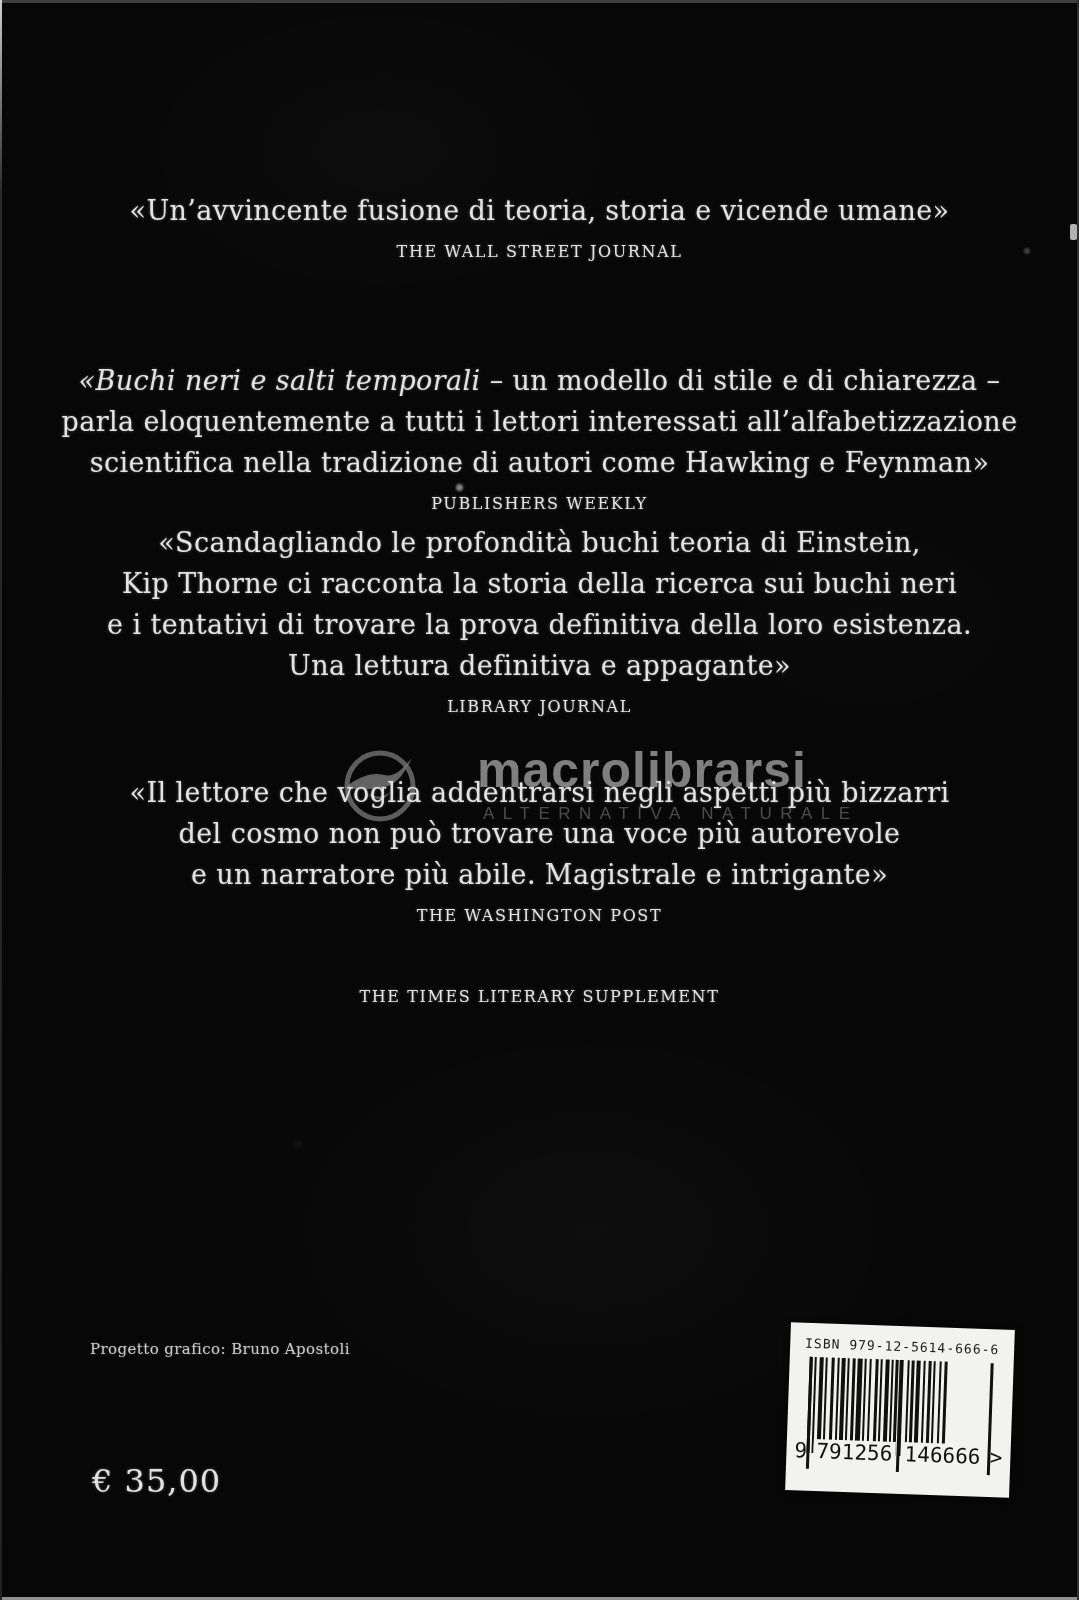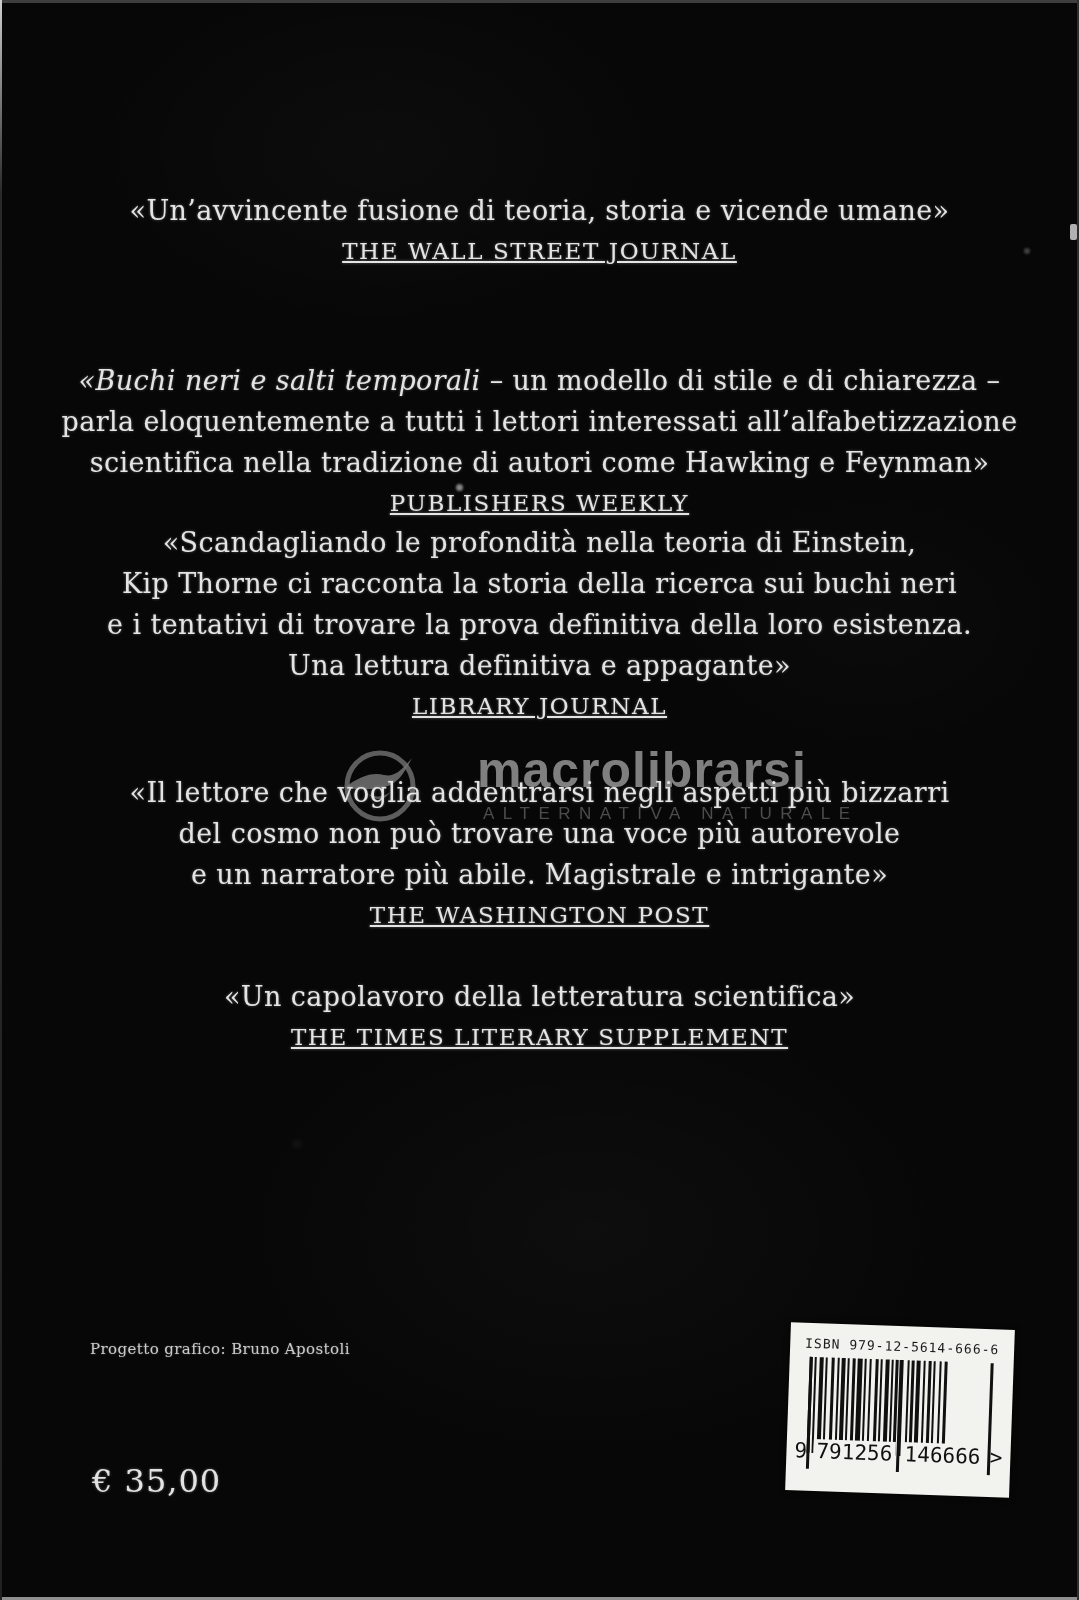--- a/index.html
+++ b/index.html
@@ -24,23 +24,22 @@
 
   
   .quote{
     position:absolute;left:0;width:1079px;
     text-align:center;color:#e4e4e4;
     font-size:27px;letter-spacing:.4px;
     z-index:3;
   }
   .quote .line{line-height:41px;text-shadow:0 0 3px rgba(255,255,255,.35);}
   .quote .source{
-    line-height:41px;font-size:23px;letter-spacing:1.6px;
+    line-height:41px;font-size:16px;letter-spacing:1.6px;
     text-shadow:0 0 3px rgba(255,255,255,.35);
-    text-decoration:underline;
   }
   .q1{top:190px;}
   .q2{top:314px;margin-top:46px;}
   .q3{top:522px;}
   .q4{top:772px;}
   .q5{top:976px;}
   .italic{font-style:italic;}
 
   
   .watermark{
@@ -138,36 +137,35 @@
   </div>
 
   <div class="quote q2">
     <div class="line"><span class="italic">«Buchi neri e salti temporali</span><span> – un modello di stile e di chiarezza –</span></div>
     <div class="line">parla eloquentemente a tutti i lettori interessati all’alfabetizzazione</div>
     <div class="line">scientifica nella tradizione di autori come Hawking e Feynman»</div>
     <div class="source">PUBLISHERS WEEKLY</div>
   </div>
 
   <div class="quote q3">
-    <div class="line">«Scandagliando le profondità nella teoria di Einstein,</div>
+    <div class="line">«Scandagliando le profondità buchi teoria di Einstein,</div>
     <div class="line">Kip Thorne ci racconta la storia della ricerca sui buchi neri</div>
     <div class="line">e i tentativi di trovare la prova definitiva della loro esistenza.</div>
     <div class="line">Una lettura definitiva e appagante»</div>
     <div class="source">LIBRARY JOURNAL</div>
   </div>
 
   <div class="quote q4">
     <div class="line">«Il lettore che voglia addentrarsi negli aspetti più bizzarri</div>
     <div class="line">del cosmo non può trovare una voce più autorevole</div>
     <div class="line">e un narratore più abile. Magistrale e intrigante»</div>
     <div class="source">THE WASHINGTON POST</div>
   </div>
 
   <div class="quote q5">
-    <div class="line">«Un capolavoro della letteratura scientifica»</div>
     <div class="source">THE TIMES LITERARY SUPPLEMENT</div>
   </div>
 
   <div class="credits">Progetto grafico: Bruno Apostoli</div>
   <div class="price">€ 35,00</div>
 
   <div class="barcode">
     <div class="isbn-label">ISBN 979-12-5614-666-6</div>
     <div class="bars-wrap">
       <div class="bars" id="bars">

